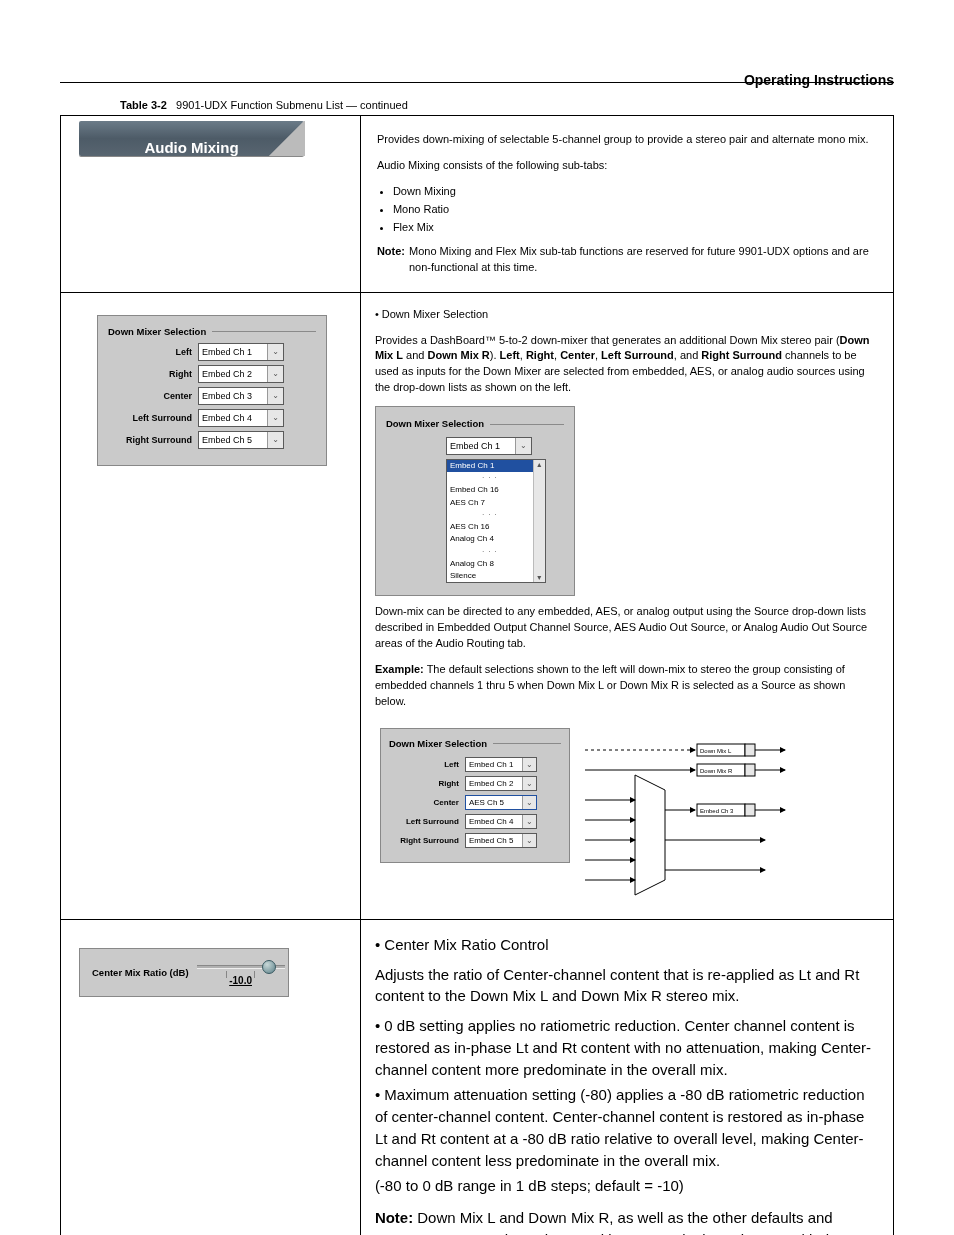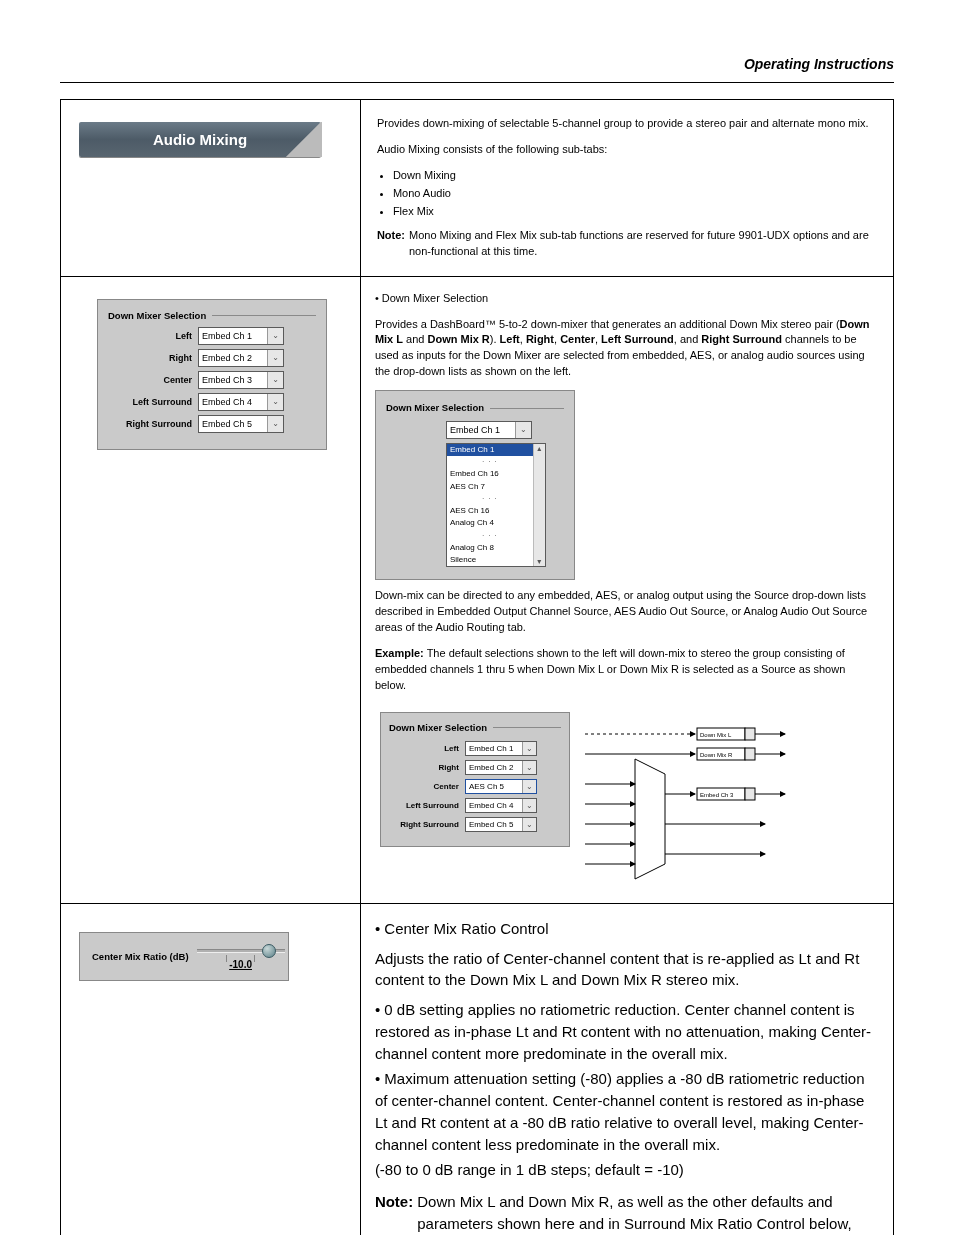--- a/index.html
+++ b/index.html
@@ -1,28 +1,28 @@
 <!DOCTYPE html>
 <html><head>
 <meta charset="utf-8">
 <style>
   * { box-sizing: border-box; margin: 0; padding: 0; }
   body { font-family: Arial, Helvetica, sans-serif; font-size: 11px; color: #000; background: #fff; width: 954px; margin: 0 auto; }
   .page { padding: 50px 60px 40px 60px; position: relative; }
-  .top-right { position: absolute; top: 56px; right: 60px; font-style: italic; font-weight: bold; font-size: 14px; }
+  .top-right { position: absolute; top: 72px; right: 60px; font-weight: bold; font-size: 14px; }
   .hr { border: none; border-top: 1.5px solid #000; margin-top: 32px; margin-bottom: 16px; }
   .table-caption { font-size: 11px; margin: 6px 0 4px 60px; }
   .table-caption b { font-weight: bold; }
   table.main { border-collapse: collapse; width: 100%; }
   table.main td { border: 1.5px solid #000; vertical-align: top; padding: 0; }
   .col-left { width: 36%; }
   .col-right { width: 64%; }
   .cell { padding: 14px 14px; }
   
-  .tab-img { width: 242px; height: 35px; background: linear-gradient(180deg,#6b7b88 0%,#4d5b67 50%,#586570 100%); border-radius: 2px; color: #fff; font-weight: bold; font-size: 15px; display: flex; align-items: center; justify-content: center; position: relative; margin: 22px 18px 12px 18px; box-shadow: 0 1px 0 #888; }
+  .tab-img { width: 225px; height: 35px; background: linear-gradient(180deg,#6b7b88 0%,#4d5b67 50%,#586570 100%); border-radius: 2px; color: #fff; font-weight: bold; font-size: 15px; display: flex; align-items: flex-end; justify-content: center; position: relative; margin: 5px 18px 12px 18px; box-shadow: 0 1px 0 #888; }
   .tab-img::after { content:""; position:absolute; right:-1px; top:0; bottom:0; width:36px; background: linear-gradient(135deg, transparent 48%, #bbb 50%); }
   .row1-right { font-size: 11px; line-height: 1.45; padding: 16px 16px 16px 16px; }
   .row1-right p { margin-bottom: 10px; }
   .row1-right ul { list-style: disc; margin-left: 16px; margin-top: 4px; }
   .row1-right li { margin: 2px 0; }
   .note { display:flex; gap:4px; margin-top:8px; }
   .note b { font-weight: bold; }
   
   .panel { background:#cacaca; border:1px solid #888; padding:10px 10px 12px 10px; margin: 8px auto; font-size: 10px; }
   .panel-title { font-weight: bold; font-size:9.5px; display:flex; align-items:center; gap:6px; margin-bottom:6px;}
@@ -73,39 +73,43 @@
   .hr2 { border:none; border-top:1.5px solid #000; margin-top:14px; margin-bottom:6px;}
   .accent { border:1px solid #2050a0 !important; }
 </style>
 </head>
 <body>
 
 <div class="page">
   <div class="top-right">Operating Instructions</div>
   <hr class="hr">
 
+  <div class="table-caption">
+    <b>Table 3-2</b>
+    &nbsp;&nbsp;<span>9901-UDX Function Submenu List — continued</span>
+  </div>
 
   <table class="main">
 
     <tbody>
         <tr>
       <td class="col-left">
         <div class="tab-img">
           <span>Audio Mixing</span>
         </div>
       </td>
       <td class="col-right">
         <div class="cell row1-right">
           <p>Provides down-mixing of selectable 5-channel group to provide a stereo pair and alternate mono mix.</p>
           <p>
             <span>Audio Mixing consists of the following sub-tabs:</span>
           </p>
           <ul>
             <li>Down Mixing</li>
-            <li>Mono Audio</li>
+            <li>Mono Ratio</li>
             <li>Flex Mix</li>
           </ul>
           <div class="note">
             <b>Note:</b>
             <span>Mono Mixing and Flex Mix sub-tab functions are reserved for future 9901-UDX options and are non-functional at this time.</span>
           </div>
         </div>
       </td>
     </tr>
 

